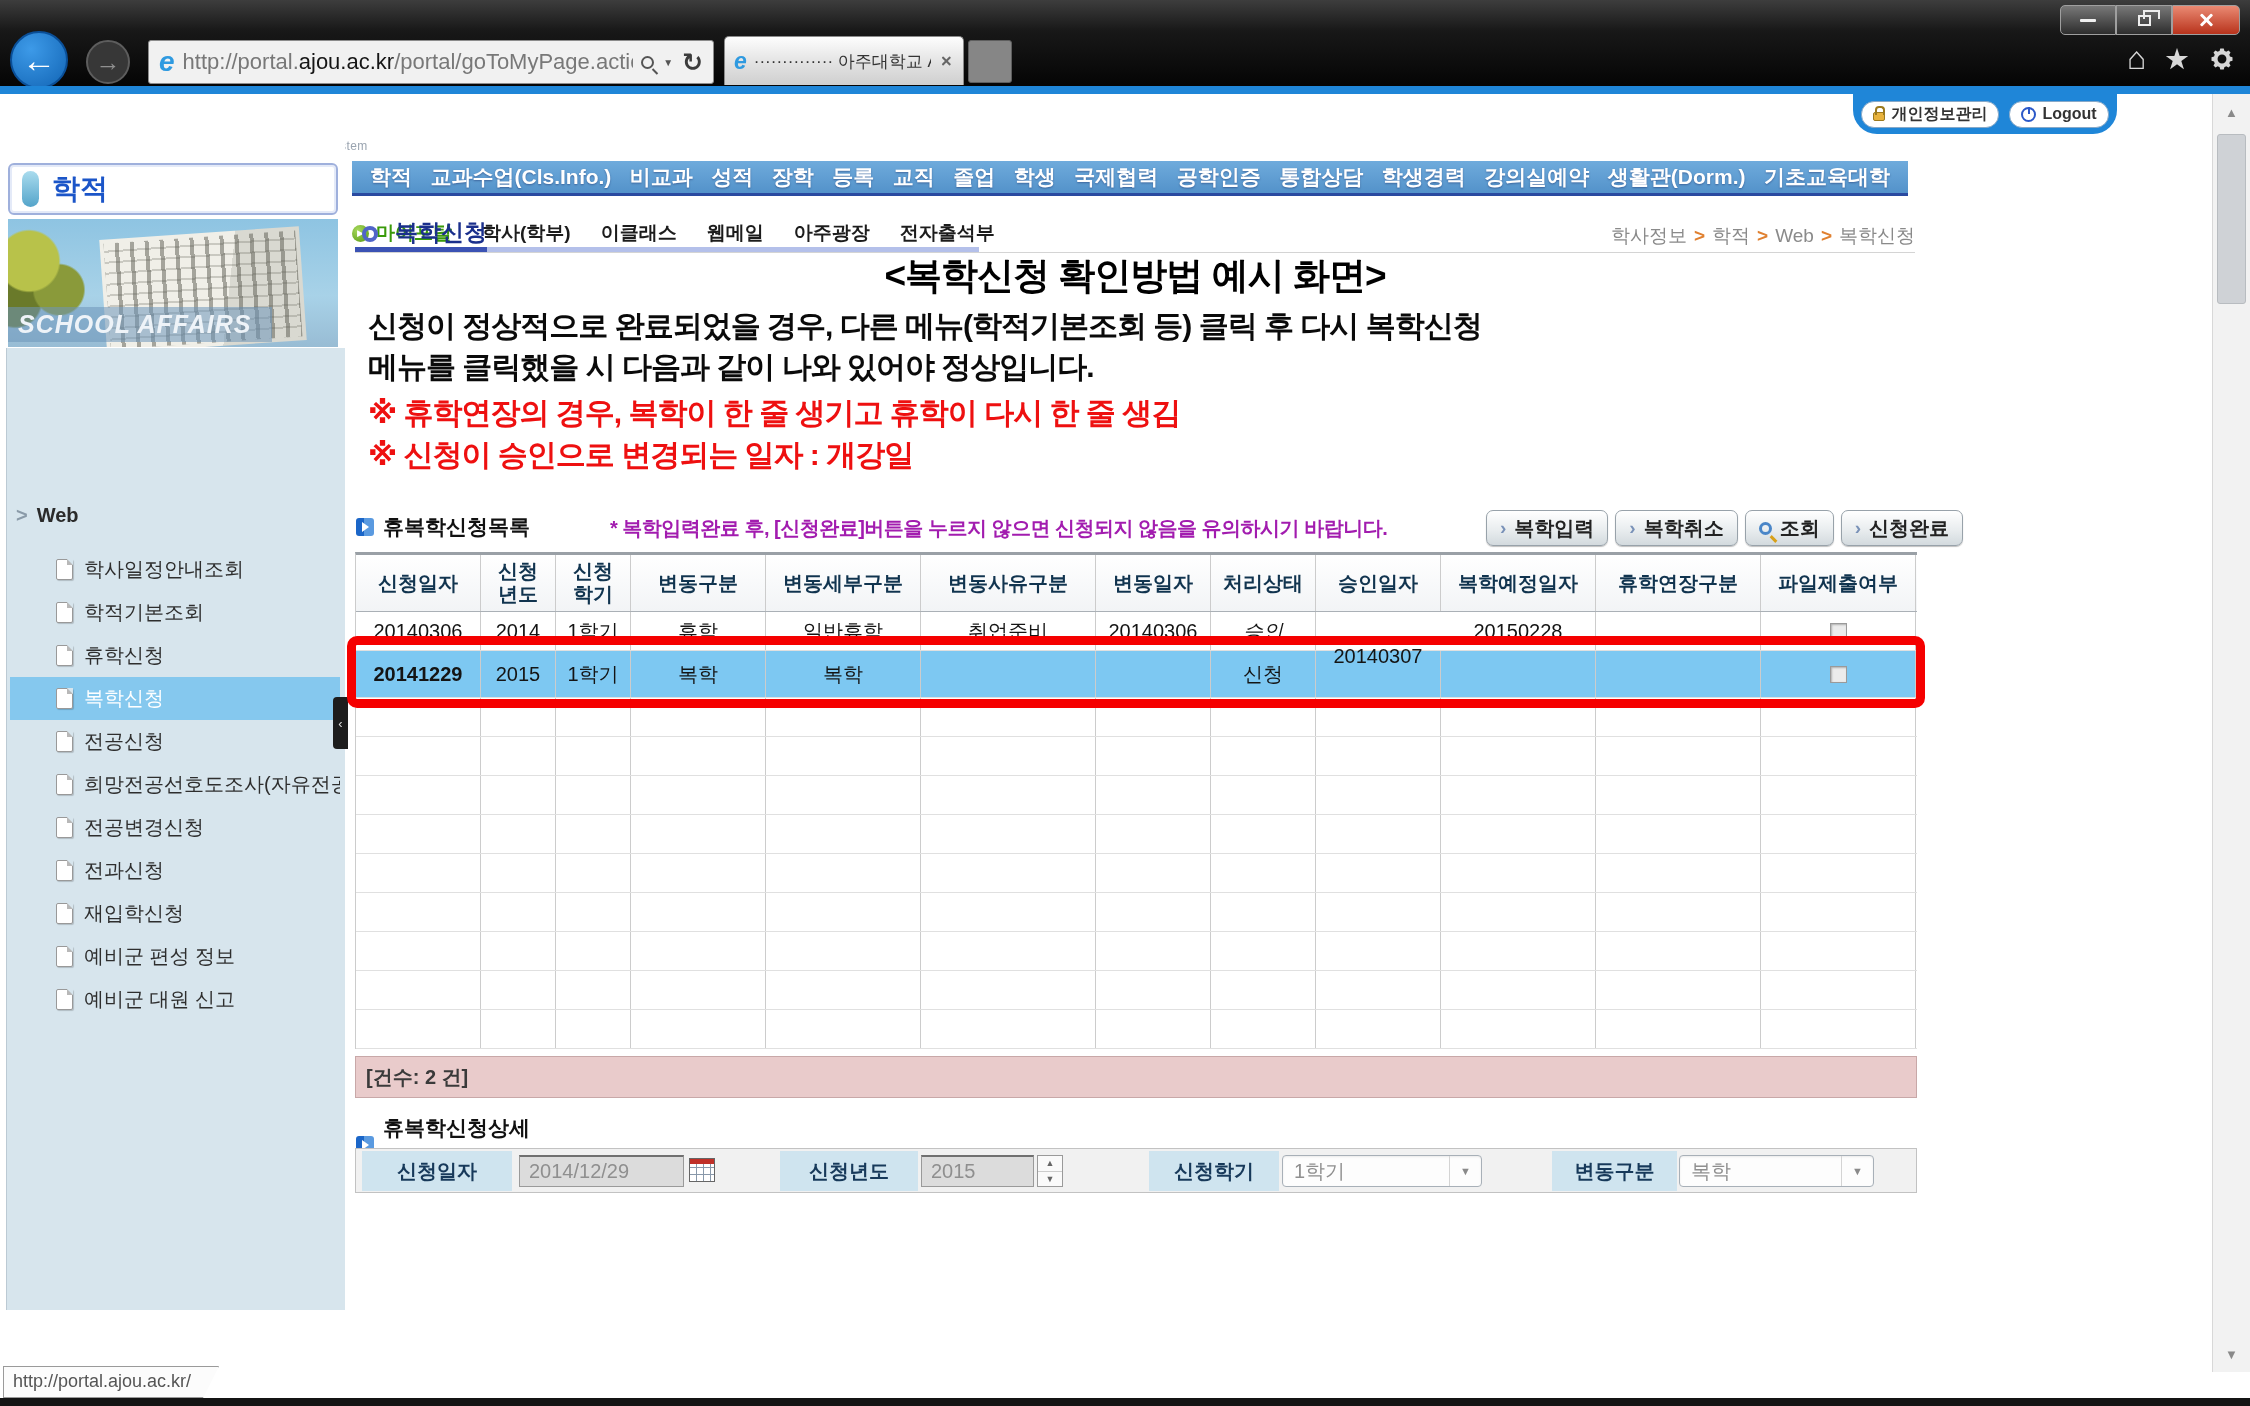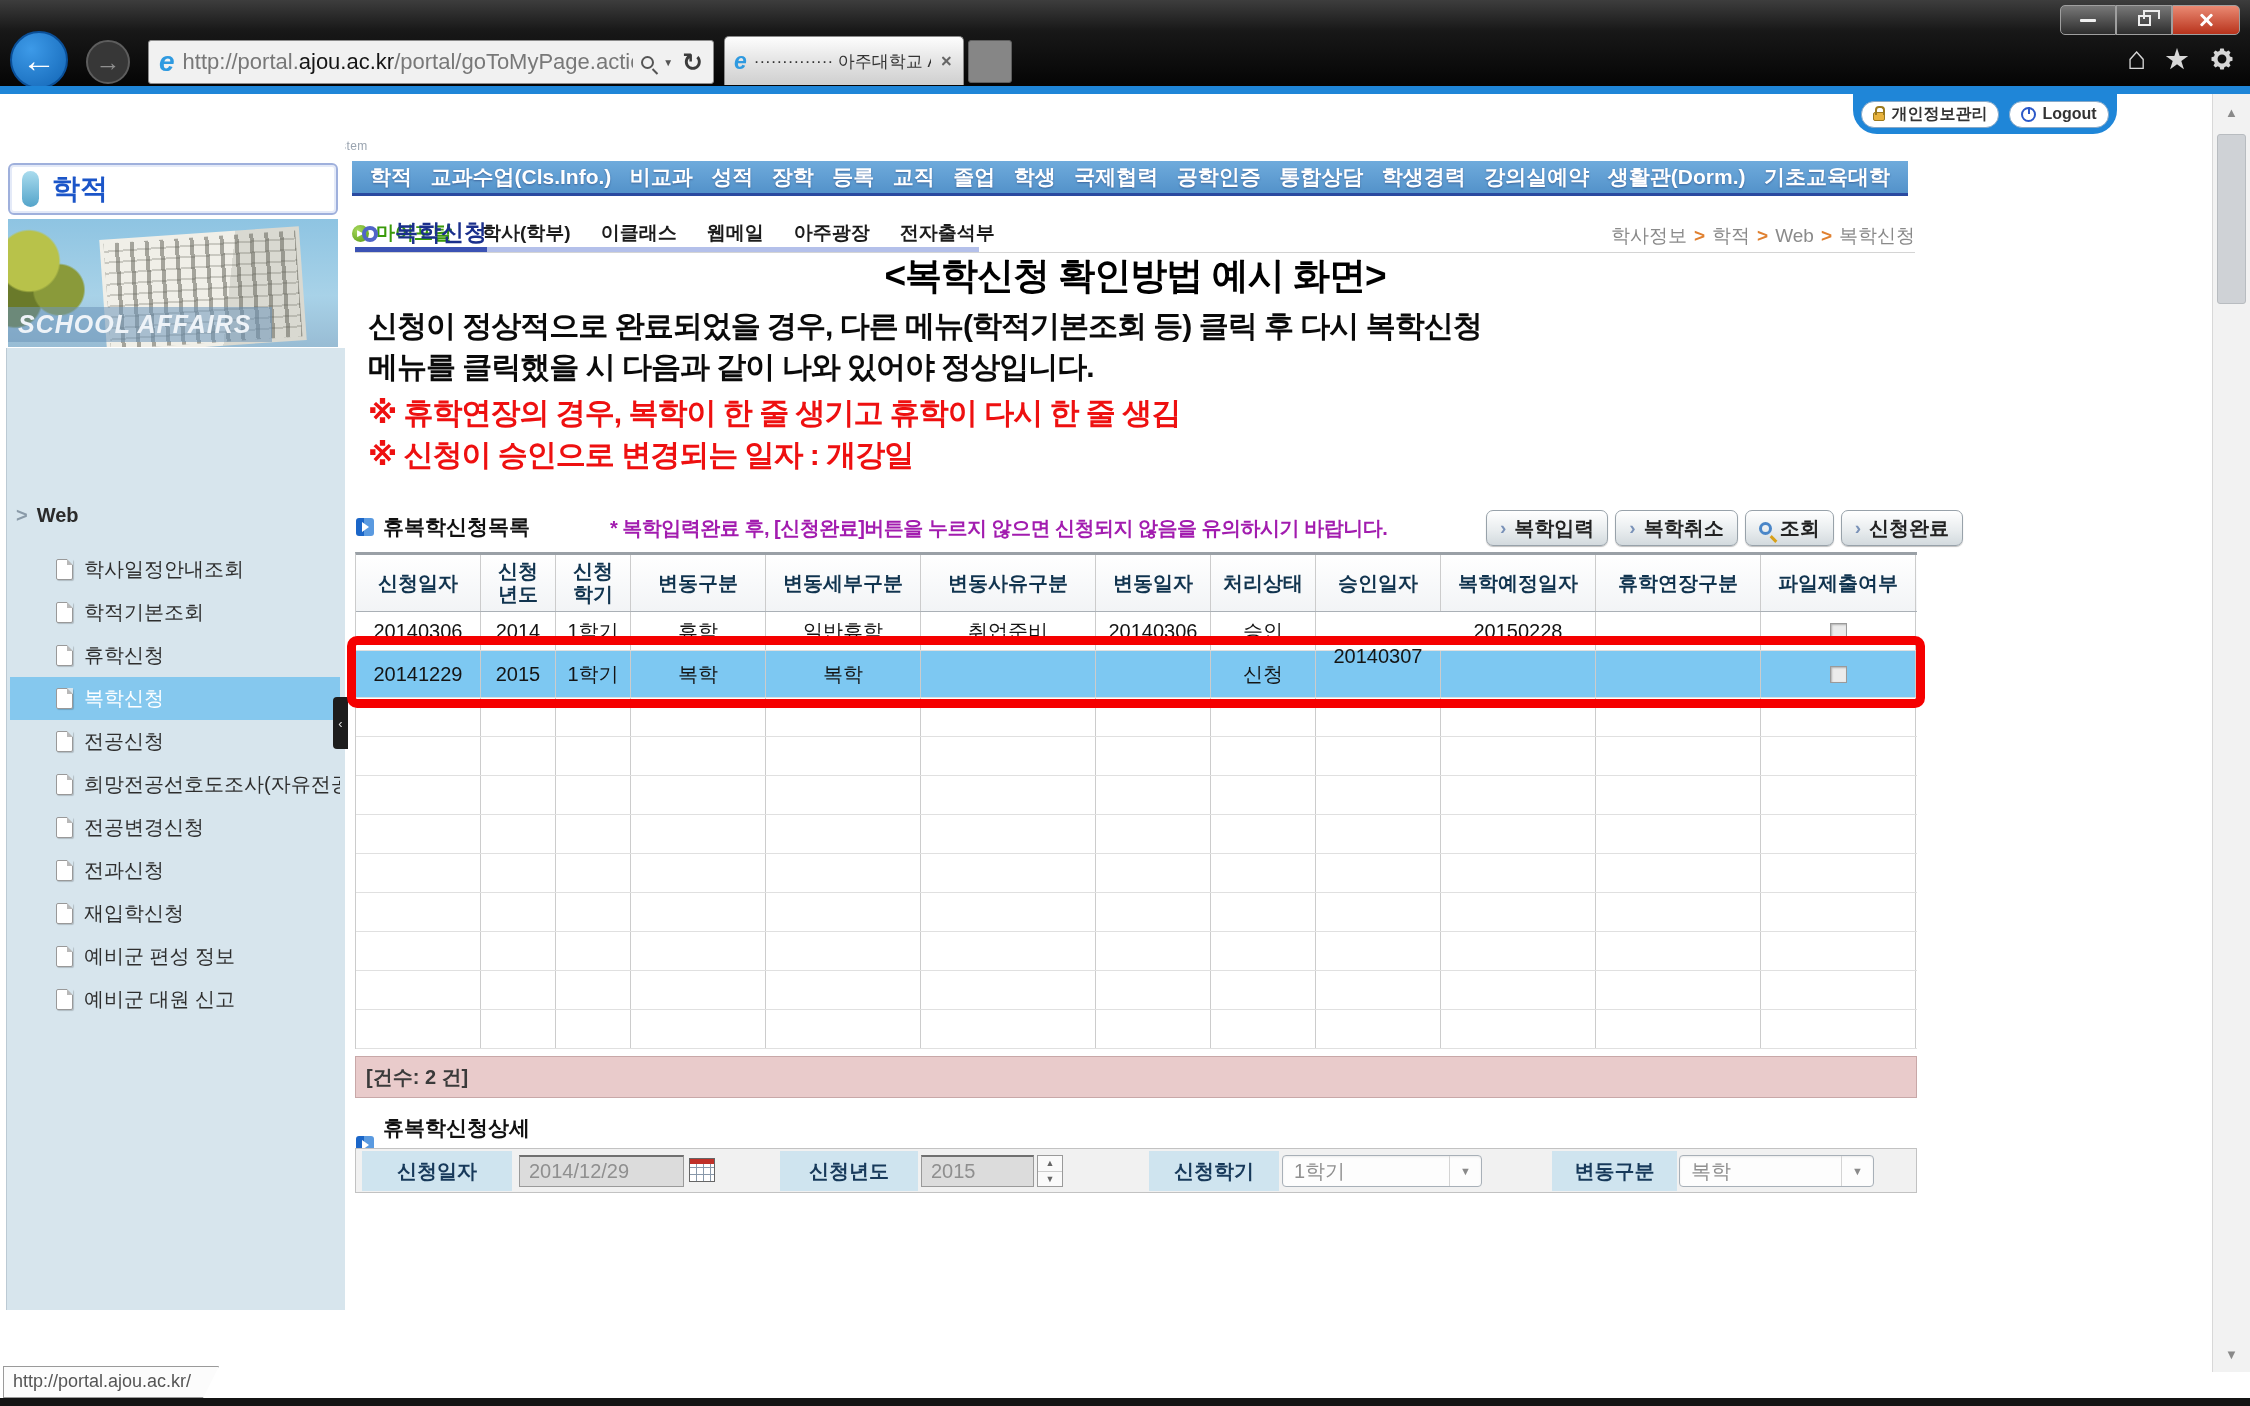--- a/index.html
+++ b/index.html
@@ -368,30 +368,30 @@
       <div class="tcell" style="width: 155px;">파일제출여부</div>
     </div>
     <div class="trow data">
       <div class="tcell" style="width: 125px;">20140306</div>
       <div class="tcell" style="width: 75px;">2014</div>
       <div class="tcell" style="width: 75px;">1학기</div>
       <div class="tcell" style="width: 135px;">휴학</div>
       <div class="tcell" style="width: 155px;">일반휴학</div>
       <div class="tcell" style="width: 175px;">취업준비</div>
       <div class="tcell" style="width: 115px;">20140306</div>
-      <div class="tcell" style="width: 105px;">승인</div>
+      <div class="tcell" style="width: 105px; font-style: italic;">승인</div>
       <div class="tcell" style="width: 125px; margin-top: 44px;">20140307</div>
       <div class="tcell" style="width: 155px;">20150228</div>
       <div class="tcell" style="width: 165px;"></div>
       <div class="tcell" style="width: 155px;">
         <span class="cbx"></span>
       </div>
     </div>
     <div class="trow sel">
-      <div class="tcell" style="width: 125px;">20141229</div>
+      <div class="tcell" style="width: 125px; font-weight: bold;">20141229</div>
       <div class="tcell" style="width: 75px;">2015</div>
       <div class="tcell" style="width: 75px;">1학기</div>
       <div class="tcell" style="width: 135px;">복학</div>
       <div class="tcell" style="width: 155px;">복학</div>
       <div class="tcell" style="width: 175px;"></div>
       <div class="tcell" style="width: 115px;"></div>
       <div class="tcell" style="width: 105px;">신청</div>
       <div class="tcell" style="width: 125px;"></div>
       <div class="tcell" style="width: 155px;"></div>
       <div class="tcell" style="width: 165px;"></div>

